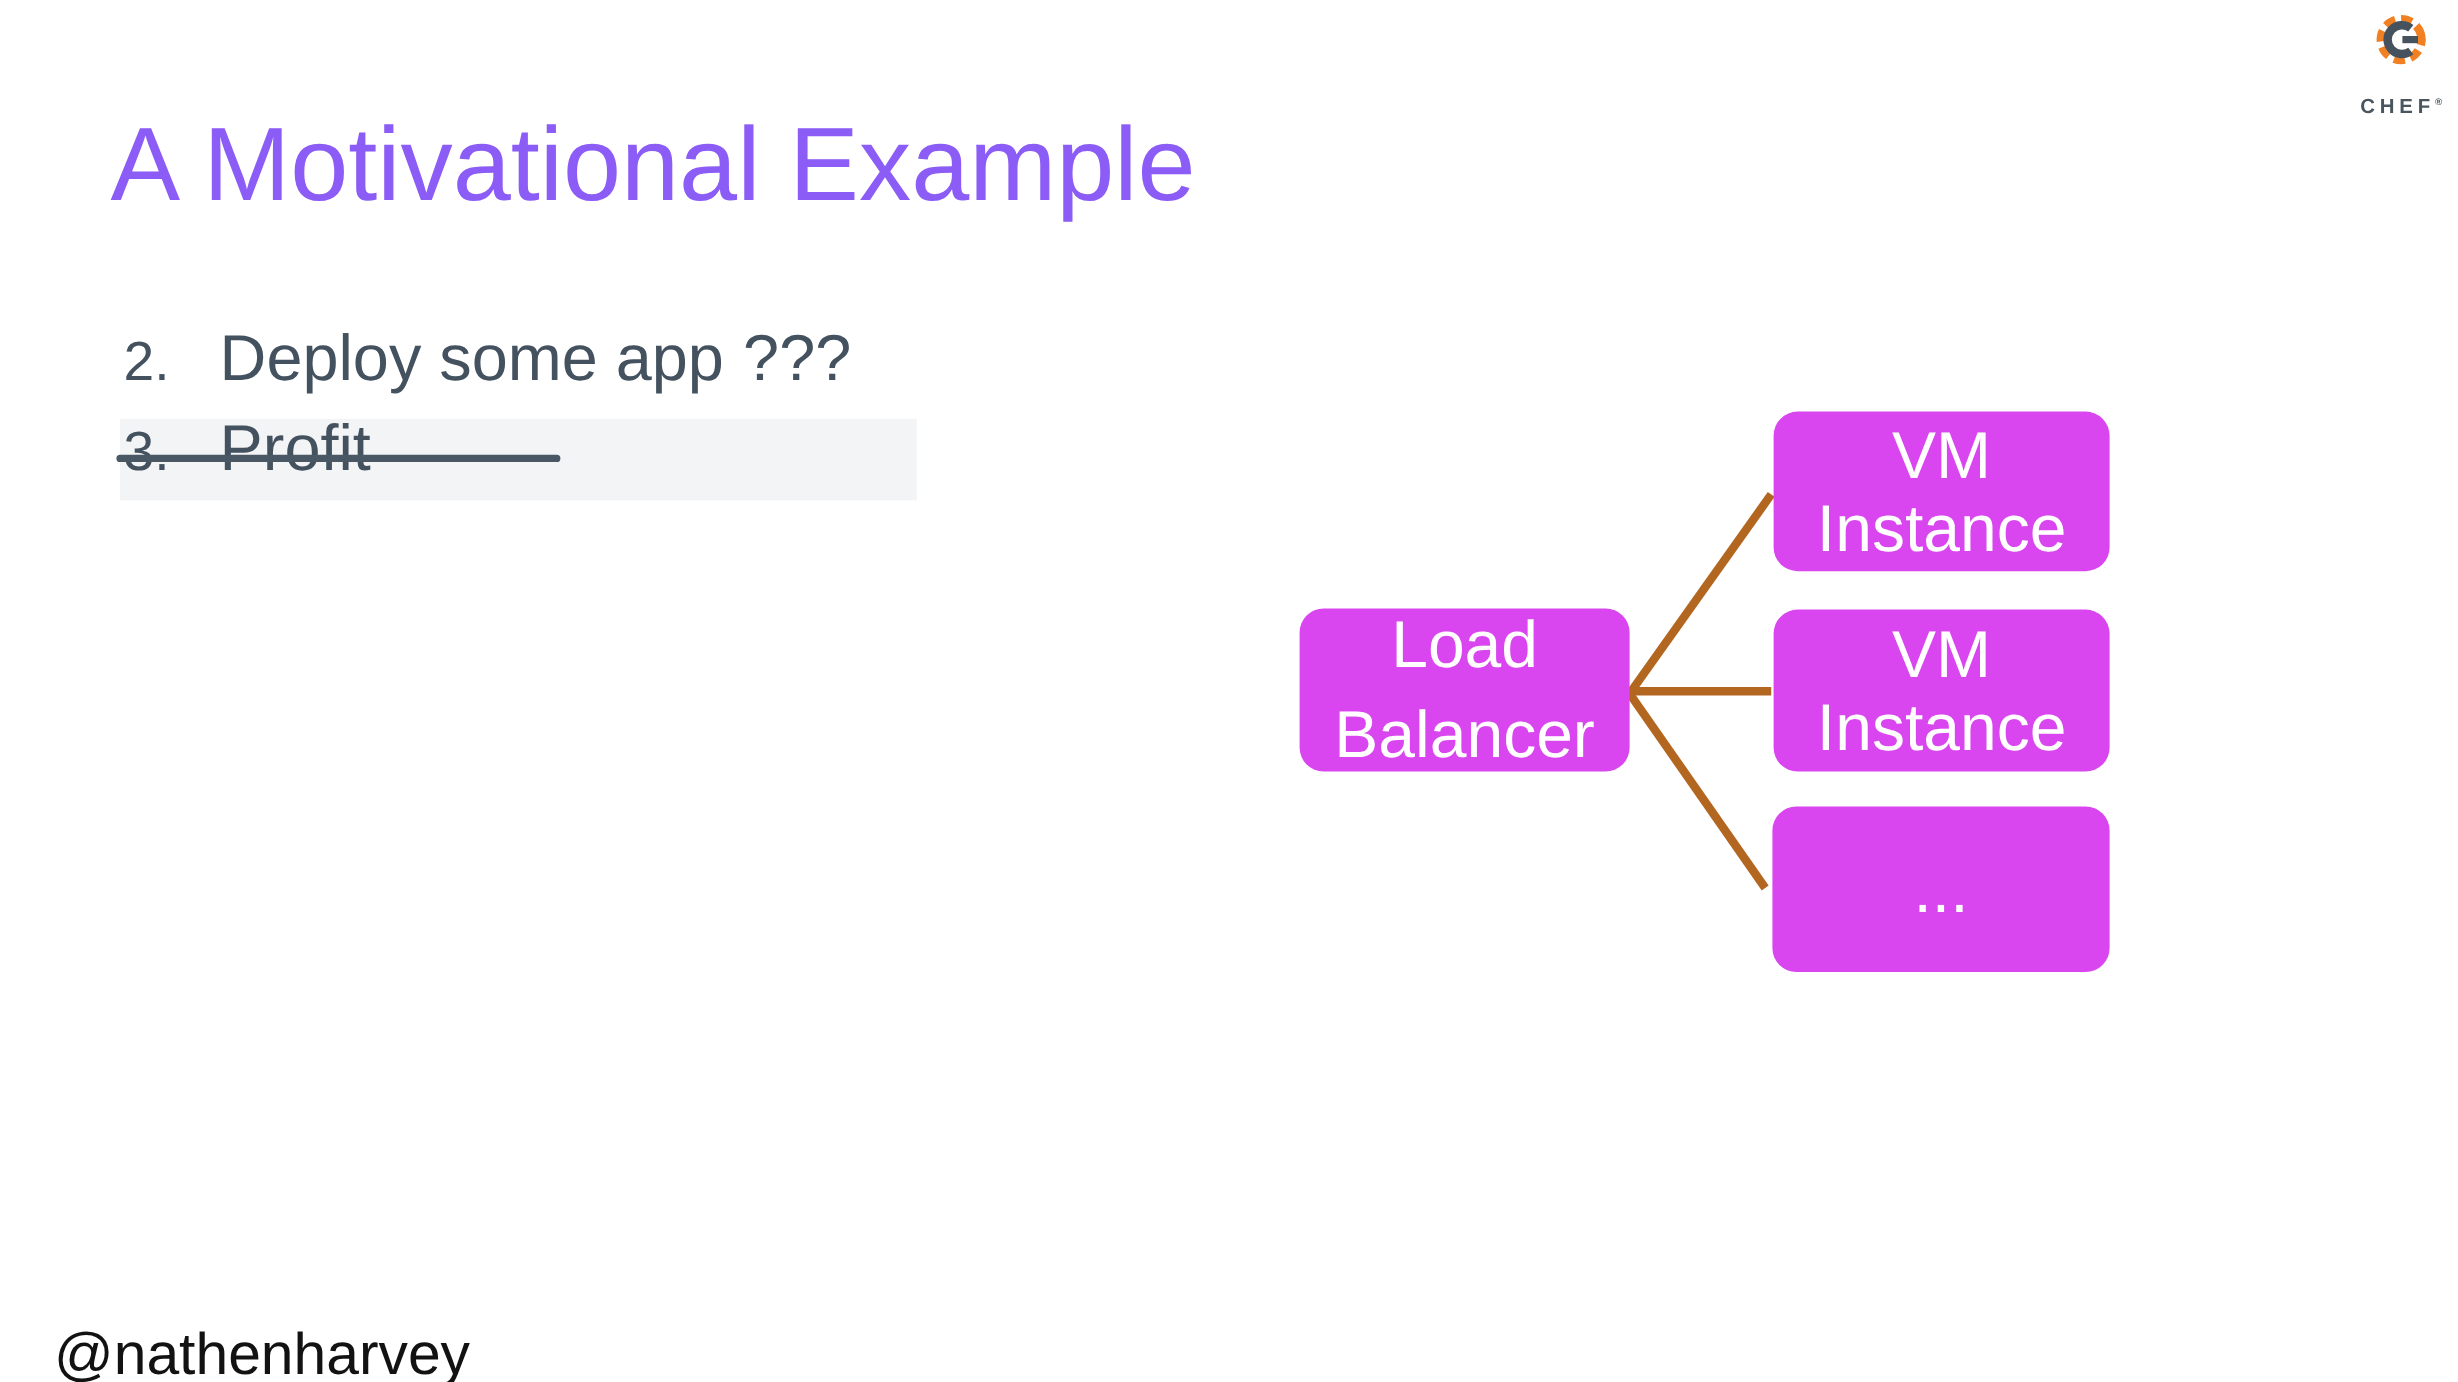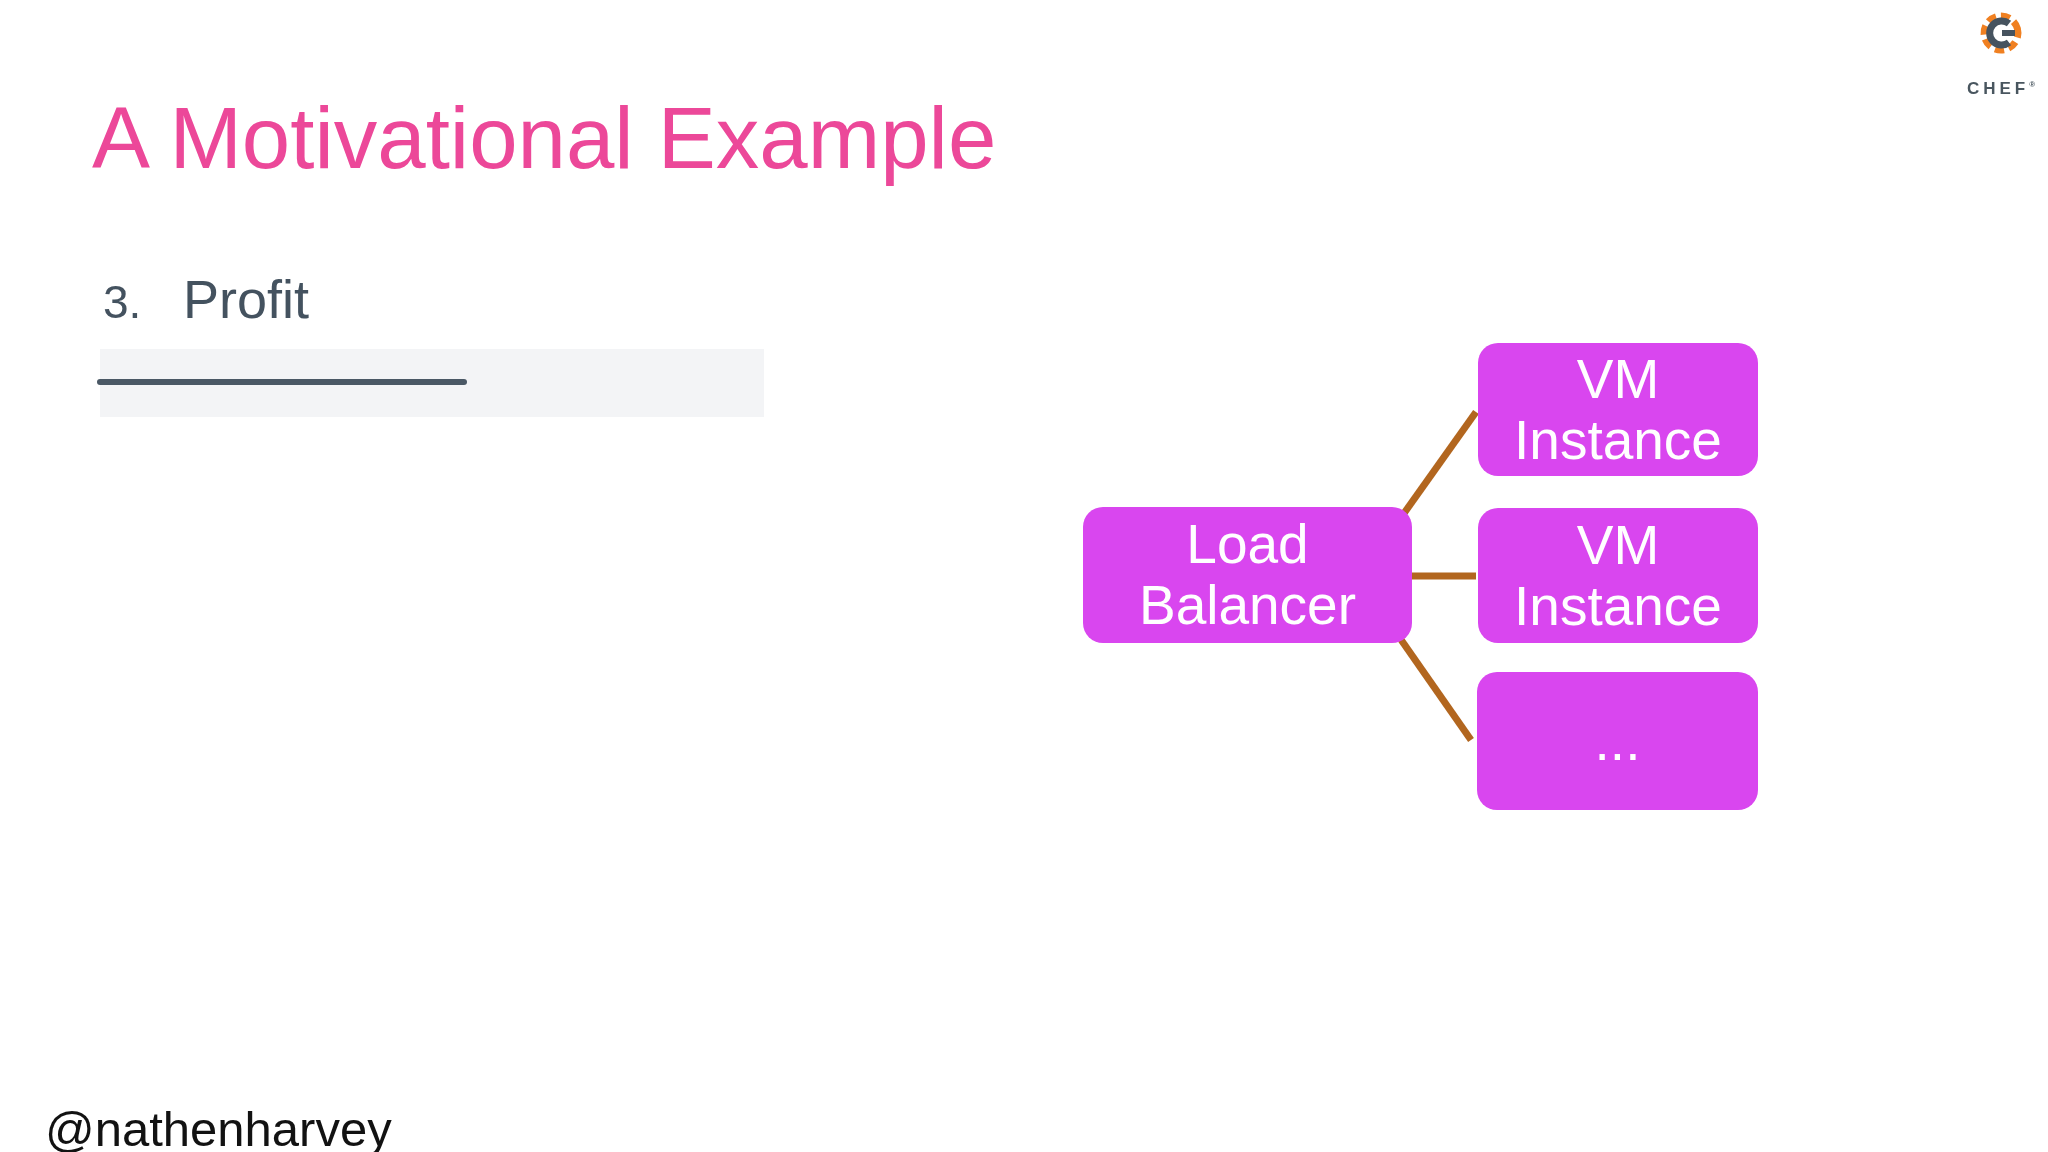--- a/index.html
+++ b/index.html
@@ -11,21 +11,21 @@
     font-family: "Liberation Sans", sans-serif;
   }
 
   
   .title {
     position: absolute;
     left: 92px; top: 92px;
     font-size: 87px;
     line-height: 1.05;
     font-weight: 400;
-    color: #ec4899;
+    color: #8b5cf6;
     white-space: nowrap;
   }
 
   .hl-band {
     position: absolute;
     left: 100px; top: 349px;
     width: 664px; height: 68px;
     background: #f3f4f6;
   }
 
@@ -71,21 +71,21 @@
     border-radius: 20px;
     color: #ffffff;
     display: flex;
     flex-direction: column;
     align-items: center;
     justify-content: center;
     text-align: center;
     font-size: 55px;
     line-height: 61px;
   }
-  .node-lb   { left: 1083px; top: 507px; width: 329px; height: 136px; }
+  .node-lb   { left: 1083px; top: 507px; width: 275px; height: 136px; justify-content: space-between; }
   .node-vm1  { left: 1478px; top: 343px; width: 280px; height: 133px; }
   .node-vm2  { left: 1478px; top: 508px; width: 280px; height: 135px; }
   .node-more { left: 1477px; top: 672px; width: 281px; height: 138px; }
 
   .connectors {
     position: absolute;
     left: 1340px; top: 330px;
     width: 160px; height: 500px;
   }
 
@@ -116,20 +116,23 @@
 </style>
 </head>
 <body>
 
 <div class="hl-band"></div>
 
 <div class="title">A Motivational Example</div>
 
 <div class="list">
   <div class="list-row">
+    <span class="list-num">2.</span><span>Deploy some app</span><span class="list-suffix">???</span>
+  </div>
+  <div class="list-row">
     <span class="list-num">3.</span><span>Profit</span>
   </div>
 </div>
 
 <div class="strike-line"></div>
 
 <svg class="connectors" viewBox="1340 330 160 500" xmlns="http://www.w3.org/2000/svg">
   <line x1="1358" y1="578" x2="1476" y2="412" stroke="#B2661F" stroke-width="7"></line>
   <line x1="1358" y1="576" x2="1476" y2="576" stroke="#B2661F" stroke-width="7"></line>
   <line x1="1358" y1="578" x2="1471" y2="740" stroke="#B2661F" stroke-width="7"></line>

